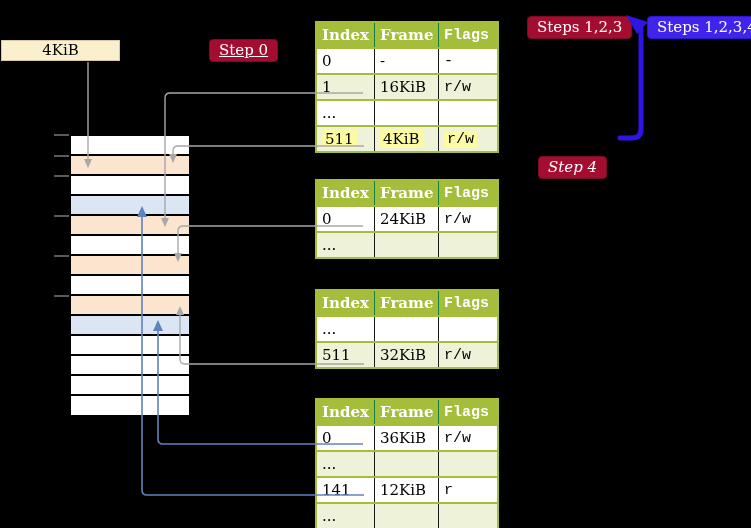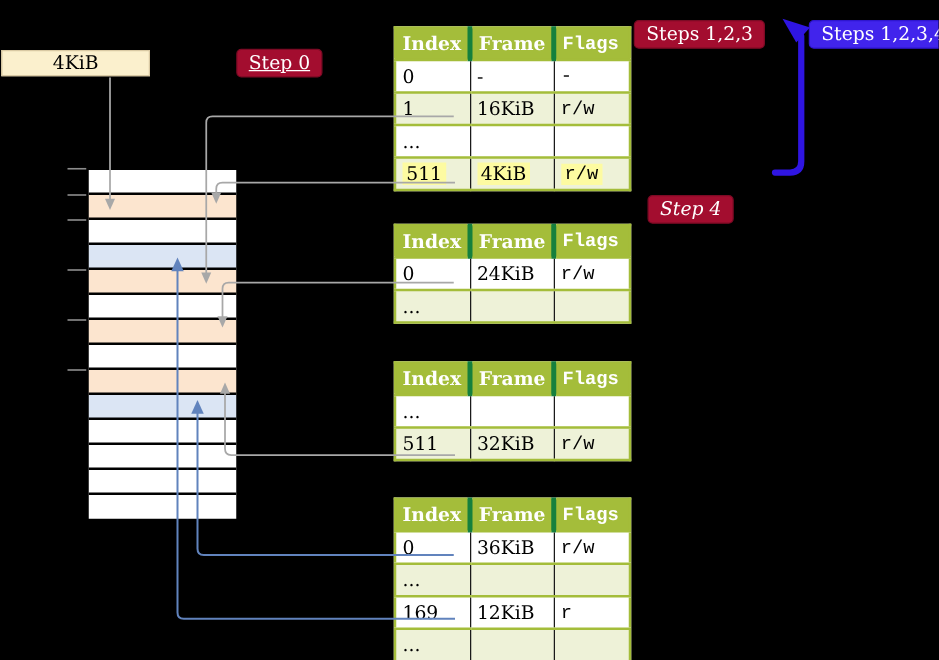--- a/index.html
+++ b/index.html
@@ -11,21 +11,21 @@
   .cream-label{
     position:absolute;left:1px;top:40px;width:117px;height:19px;
     background:#fbf0cd;border:1px solid #d9c9a3;
     color:#000;font-size:15px;line-height:19px;text-align:center;
   }
   
   .badge{
     position:absolute;height:19px;line-height:19px;padding:1px 9px;
     border-radius:4px;color:#fff;font-size:15px;white-space:nowrap;
   }
-  .badge-red{background:#a30d2f;border:1px solid #7c0a24;}
+  .badge-red{background:#a30d2f;border:1px solid #7c0a24;margin-left:20px;}
   .badge-blue{background:#4124ec;border:1px solid #2f15cf;}
   #badge-step0{left:189px;top:39px;text-decoration:underline;}
   #badge-steps123{left:507px;top:16px;}
   #badge-steps1234{left:647px;top:16px;}
   #badge-step4{left:518px;top:156px;font-style:italic;}
   
   .memcol{
     position:absolute;left:70px;top:135px;width:120px;
     border:1px solid #000;box-sizing:border-box;background:#000;
   }
@@ -35,21 +35,21 @@
   .mo{background:#fce5cf;}
   .mb{background:#dbe5f4;}
   
   table.ptable{
     position:absolute;left:315px;border-collapse:collapse;table-layout:fixed;
     width:163px;background:#fff;border:2px solid #a4bd3a;
   }
   table.ptable th{
     background:#a4bd3a;color:#fff;font-weight:bold;font-size:15px;
     text-align:left;padding:1px 0 1px 5px;height:22px;
-    border-right:4px solid #15803d;border-bottom:2px solid #a4bd3a;
+    border-right:1px solid #15803d;border-bottom:2px solid #a4bd3a;
   }
   table.ptable td{
     color:#000;font-size:15px;padding:0 0 0 5px;height:24px;
     border-right:1px solid #1a1a1a;border-top:2px solid #a4bd3a;
   }
   table.ptable th:last-child,table.ptable td:last-child{border-right:none;font-family:Liberation Mono, monospace;}
   tr.alt td{background:#eef2d8;}
   .hl{background:#fdfba1;padding:0 3px;}
   #ptable1{top:21px;}
   #ptable2{top:179px;}
@@ -176,21 +176,21 @@
         <td><span>0</span></td>
         <td><span>36KiB</span></td>
         <td><span>r/w</span></td>
       </tr>
       <tr class="alt">
         <td><span>...</span></td>
         <td><span></span></td>
         <td><span></span></td>
       </tr>
       <tr>
-        <td><span>169</span></td>
+        <td><span>141</span></td>
         <td><span>12KiB</span></td>
         <td><span>r</span></td>
       </tr>
       <tr class="alt">
         <td><span>...</span></td>
         <td><span></span></td>
         <td><span></span></td>
       </tr>
     </tbody>
   </table>

